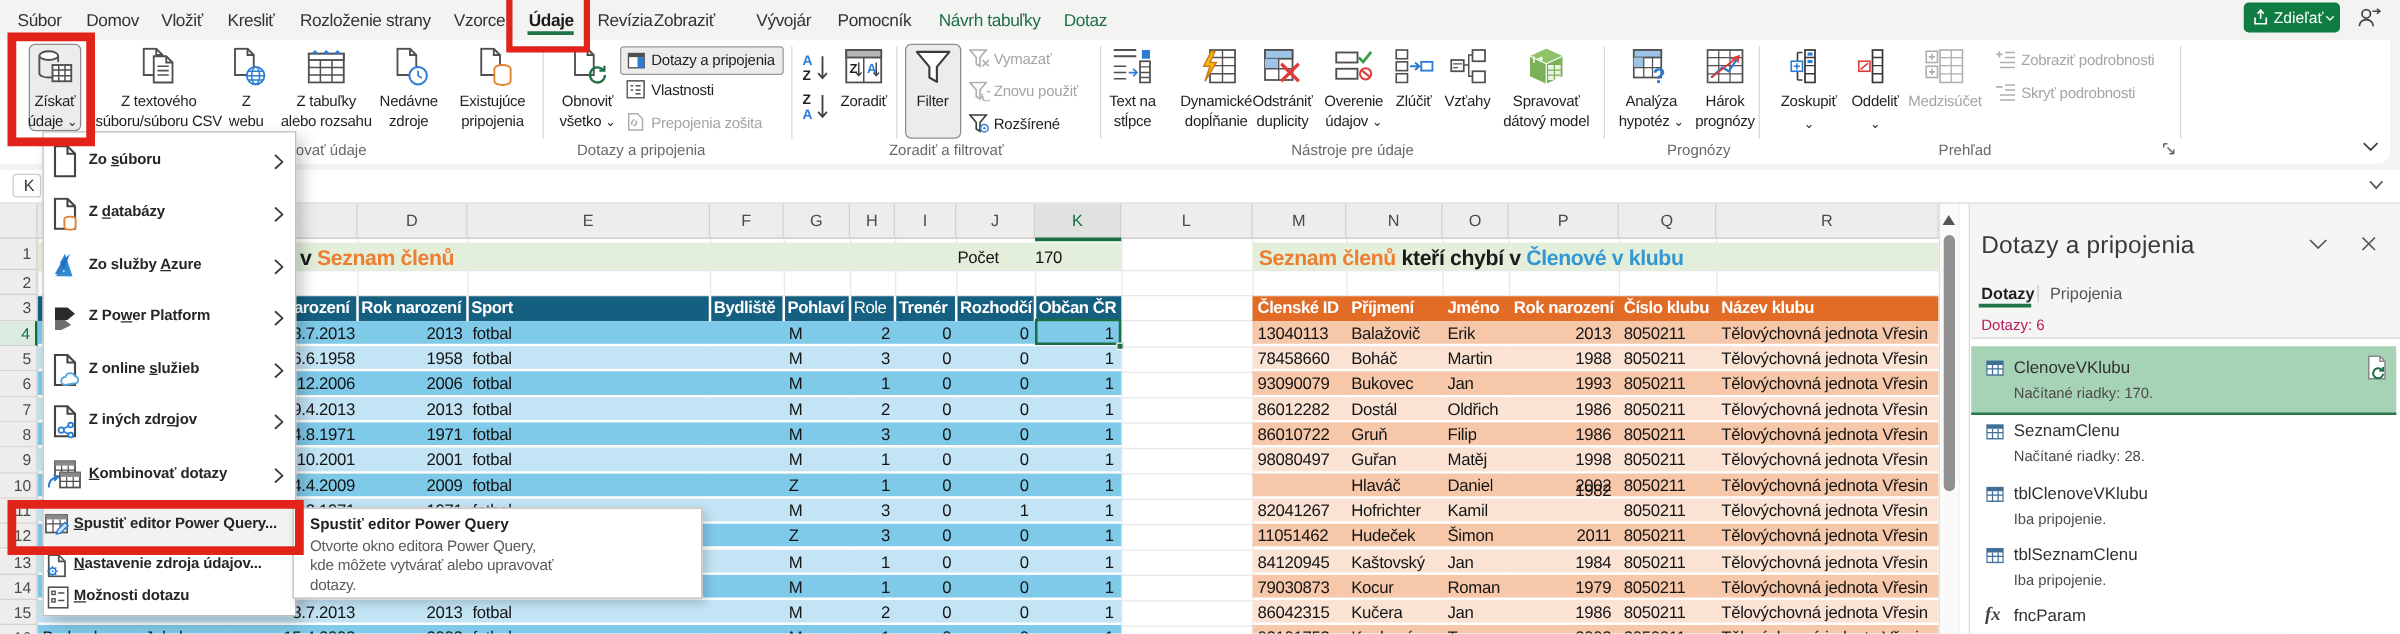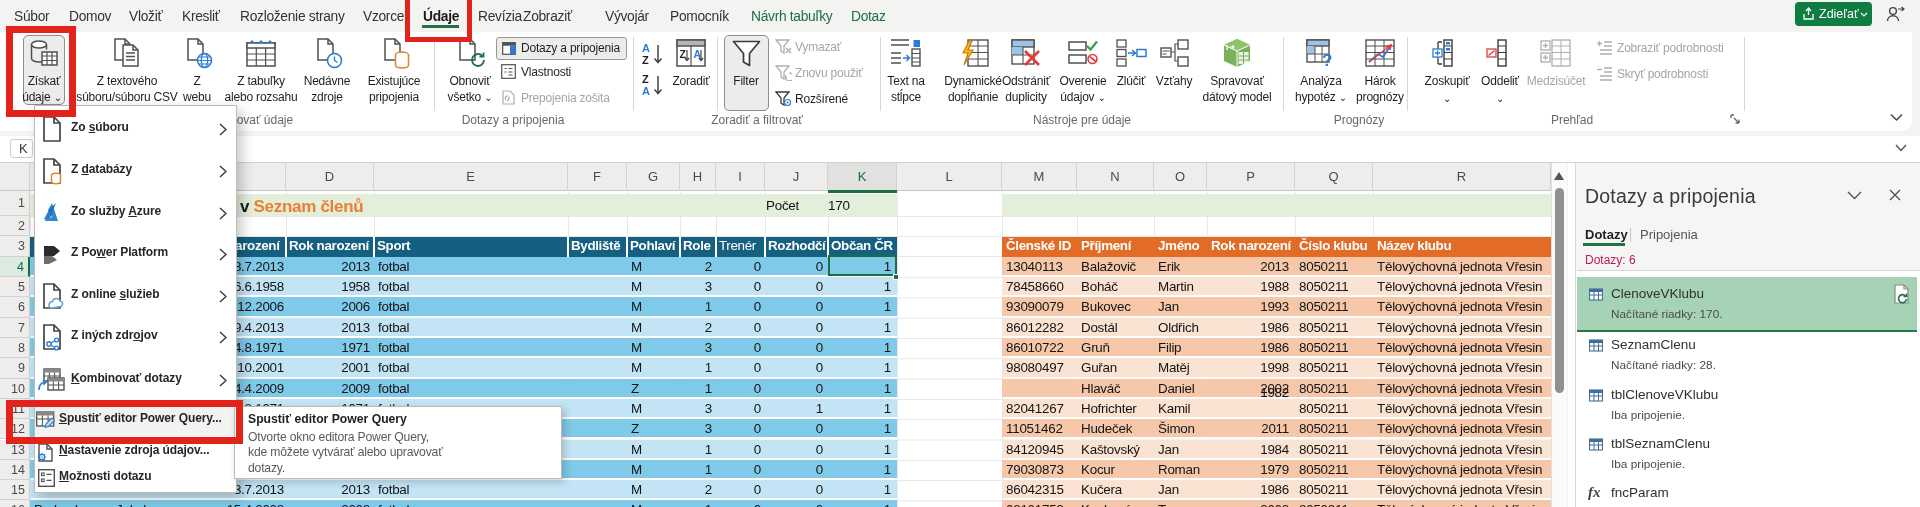--- a/index.html
+++ b/index.html
@@ -372,30 +372,31 @@
       <path d="M30 317.6 H1551" stroke="#e8e8e8" stroke-width="1"></path>
       <path d="M30 337.90000000000003 H1551" stroke="#e8e8e8" stroke-width="1"></path>
       <path d="M30 358.20000000000005 H1551" stroke="#e8e8e8" stroke-width="1"></path>
       <path d="M30 378.5 H1551" stroke="#e8e8e8" stroke-width="1"></path>
       <path d="M30 398.8 H1551" stroke="#e8e8e8" stroke-width="1"></path>
       <path d="M30 419.1 H1551" stroke="#e8e8e8" stroke-width="1"></path>
     </svg>
     <div class="abs" style="left:30px;top:30.5px;width:867px;height:22.5px;background:#e3efda"></div>
     <div class="abs" style="left:1002px;top:30.5px;width:549px;height:22.5px;background:#e3efda"></div>
     <div class="abs" style="left:240px;top:34px;font-size:17px;font-weight:700;letter-spacing:-0.3px;color:#1a1a1a">v <span style="color:#ed7d31">Seznam členů</span></div>
+    <div class="abs" style="left:1007px;top:34px;font-size:17px;font-weight:700;letter-spacing:-0.3px;color:#1a1a1a"><span style="color:#ed7d31">Seznam členů</span> kteří chybí v <span style="color:#3397d3">Členové v klubu</span></div>
     <div class="cell" style="left:766px;top:34.5px ">Počet</div>
     <div class="cell" style="left:828px;top:34.5px;width:66px;text-align:left">170</div>
     <div class="abs" style="left:30px;top:73.5px;width:867px;height:20px;background:#155f81"></div>
     <div class="abs" style="left:184px;top:75px;width:101px;height:17px;overflow:hidden;white-space:nowrap;color:#fff;font-weight:700;font-size:13.4px;letter-spacing:-0.35px">Datum narození</div>
     <div class="abs" style="left:289px;top:75px;width:84px;height:17px;overflow:hidden;white-space:nowrap;color:#fff;font-weight:700;font-size:13.4px;letter-spacing:-0.35px">Rok narození</div>
     <div class="abs" style="left:377px;top:75px;width:190px;height:17px;overflow:hidden;white-space:nowrap;color:#fff;font-weight:700;font-size:13.4px;letter-spacing:-0.35px">Sport</div>
     <div class="abs" style="left:571px;top:75px;width:55px;height:17px;overflow:hidden;white-space:nowrap;color:#fff;font-weight:700;font-size:13.4px;letter-spacing:-0.35px">Bydliště</div>
     <div class="abs" style="left:630px;top:75px;width:49px;height:17px;overflow:hidden;white-space:nowrap;color:#fff;font-weight:700;font-size:13.4px;letter-spacing:-0.35px">Pohlaví</div>
-    <div class="abs" style="left:683px;top:75px;width:32px;height:17px;overflow:hidden;white-space:nowrap;color:#fff;font-weight:700;font-size:13.4px;letter-spacing:-0.35px">Role</div>
-    <div class="abs" style="left:719px;top:75px;width:45px;height:17px;overflow:hidden;white-space:nowrap;color:#fff;font-weight:400;font-size:13.4px;letter-spacing:-0.35px">Trenér</div>
+    <div class="abs" style="left:683px;top:75px;width:32px;height:17px;overflow:hidden;white-space:nowrap;color:#fff;font-weight:400;font-size:13.4px;letter-spacing:-0.35px">Role</div>
+    <div class="abs" style="left:719px;top:75px;width:45px;height:17px;overflow:hidden;white-space:nowrap;color:#fff;font-weight:700;font-size:13.4px;letter-spacing:-0.35px">Trenér</div>
     <div class="abs" style="left:768px;top:75px;width:59px;height:17px;overflow:hidden;white-space:nowrap;color:#fff;font-weight:700;font-size:13.4px;letter-spacing:-0.35px">Rozhodčí</div>
     <div class="abs" style="left:831px;top:75px;width:65px;height:17px;overflow:hidden;white-space:nowrap;color:#fff;font-weight:700;font-size:13.4px;letter-spacing:-0.35px">Občan ČR</div>
     <svg class="abs" width="1551" height="344" style="left:0;top:0">
       <path d="M112 73.5 V337" stroke="#fff" stroke-width="2"></path>
       <path d="M181 73.5 V337" stroke="#fff" stroke-width="2"></path>
       <path d="M286 73.5 V337" stroke="#fff" stroke-width="2"></path>
       <path d="M374 73.5 V337" stroke="#fff" stroke-width="2"></path>
       <path d="M568 73.5 V337" stroke="#fff" stroke-width="2"></path>
       <path d="M627 73.5 V337" stroke="#fff" stroke-width="2"></path>
       <path d="M680 73.5 V337" stroke="#fff" stroke-width="2"></path>

